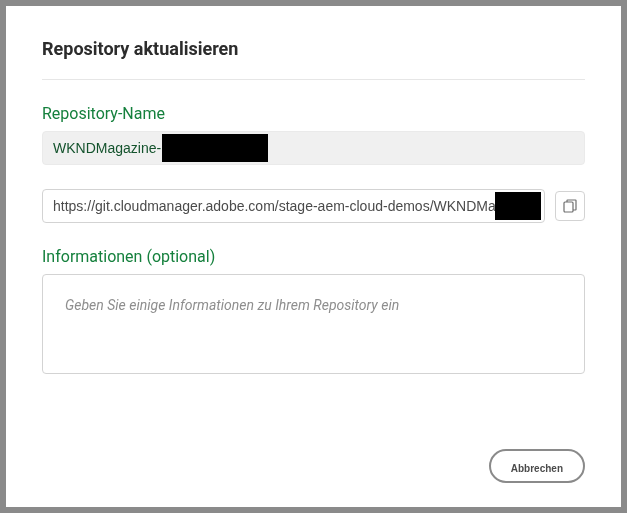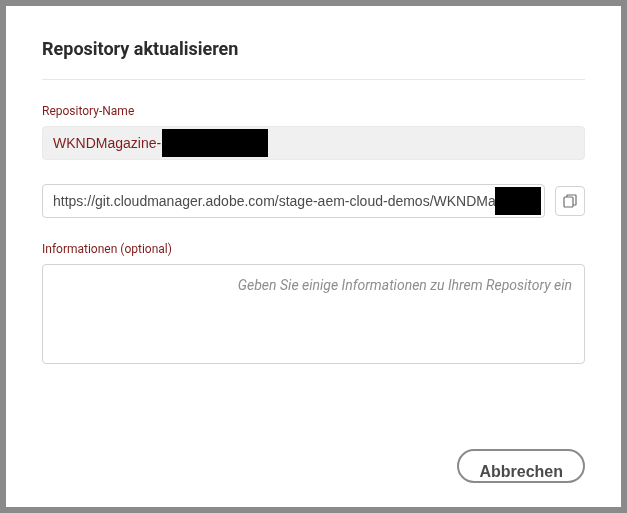--- a/index.html
+++ b/index.html
@@ -27,38 +27,38 @@
       color: #2c2c2c;
       margin-bottom: 20px;
     }
     .divider {
       border: none;
       border-top: 1px solid #e6e6e6;
       margin-bottom: 24px;
     }
     .field { margin-bottom: 24px; }
     .field-label {
-      font-size: 12px;
-      color: #7f1d1d;
+      font-size: 16px;
+      color: #15803d;
       display: block;
       margin-bottom: 8px;
     }
     .text-input {
       width: 100%;
       height: 34px;
       border: 1px solid #d3d3d3;
       border-radius: 4px;
       padding: 0 10px;
       font-size: 14px;
       color: #4b4b4b;
       background: #fff;
     }
     .text-input.readonly {
       background: #f0f0f0;
-      color: #7f1d1d;
+      color: #14532d;
       border: 1px solid #eaeaea;
     }
     .input-with-redact { position: relative; display:inline-block; width:100%; }
     .redact1 {
       position: absolute;
       top: 3px;
       left: 120px;
       width: 106px;
       height: 28px;
       background: #000;
@@ -85,41 +85,40 @@
       align-items: center;
       justify-content: center;
       cursor: pointer;
       flex-shrink: 0;
     }
     .textarea {
       width: 100%;
       height: 100px;
       border: 1px solid #d3d3d3;
       border-radius: 4px;
-      padding: 12px;
+      padding: 22px;
       font-size: 14px;
       font-family: inherit;
       font-style: italic;
       color: #767676;
       resize: none;
-      text-align: right;
     }
     .textarea::placeholder { color: #8e8e8e; font-style: italic; }
     .footer {
       margin-top: auto;
       display: flex;
       justify-content: flex-end;
       gap: 14px;
       padding-top: 16px;
     }
     .btn {
       height: 34px;
       padding: 12px 20px;
       border-radius: 17px;
-      font-size: 16px;
+      font-size: 10px;
       font-weight: 700;
       cursor: pointer;
       border: none;
     }
     .btn-secondary {
       background: #fff;
       color: #4b4b4b;
       border: 2px solid #8a8a8a;
     }
     .btn-primary {

